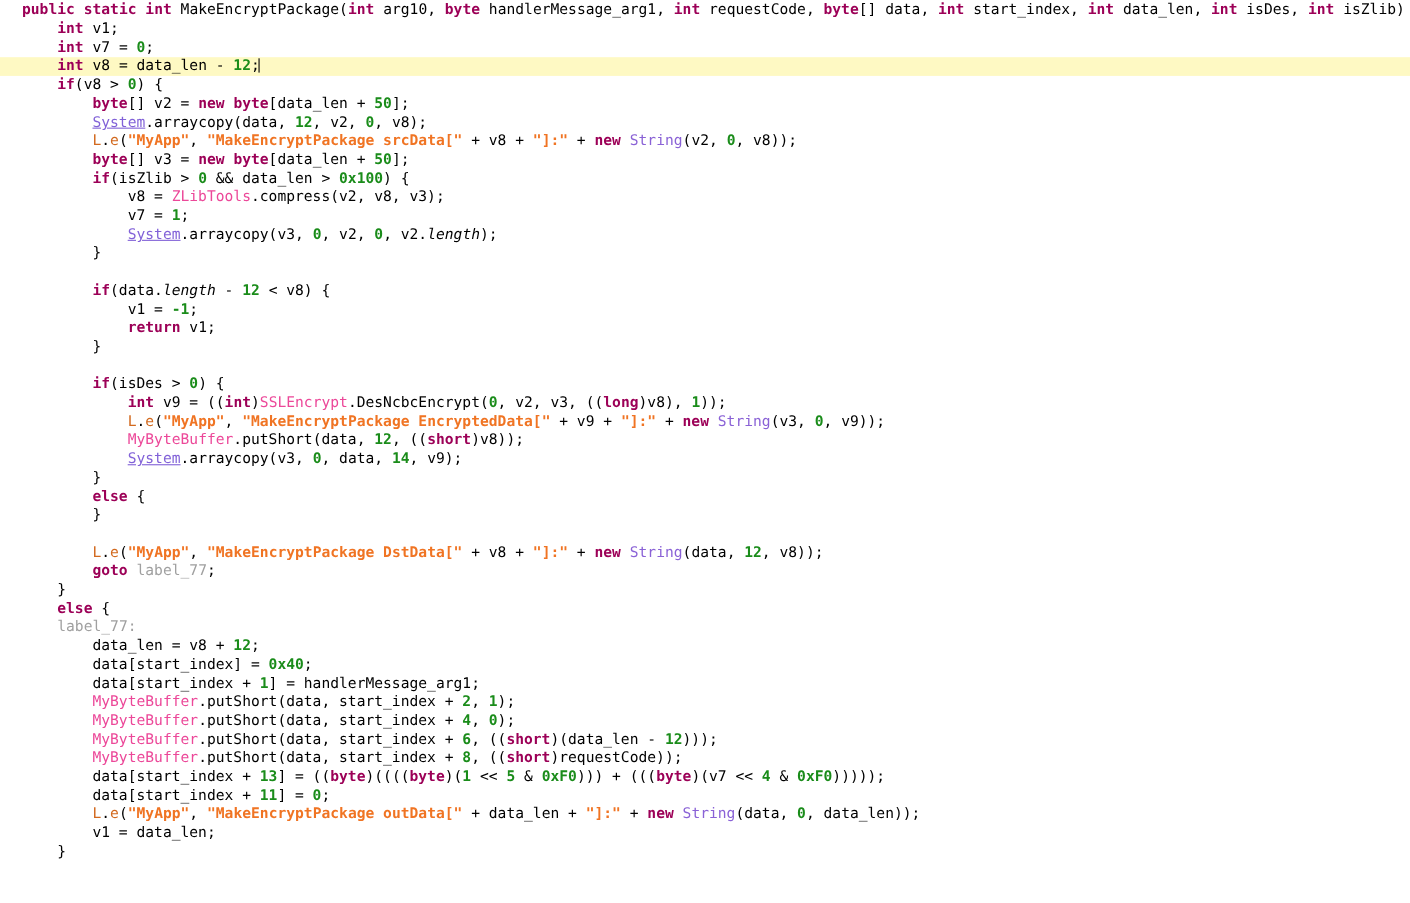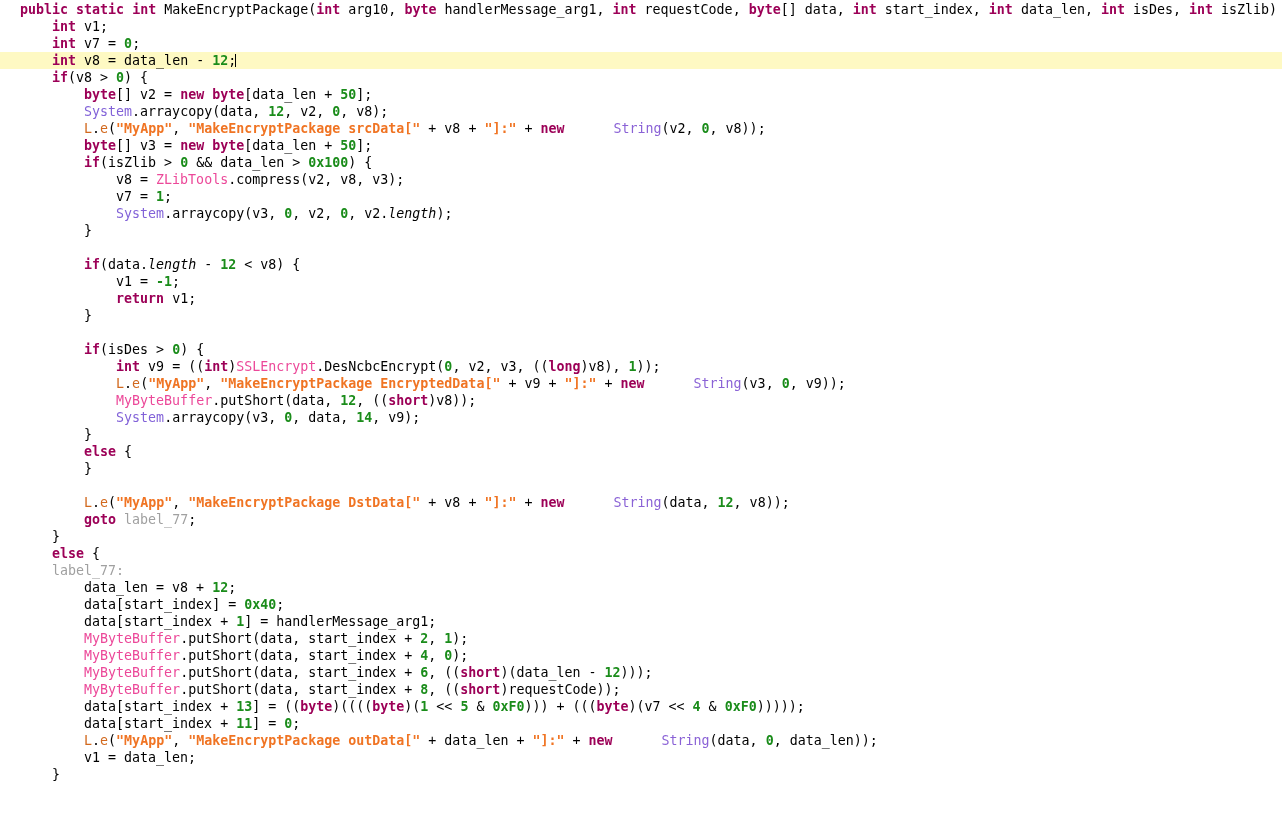--- a/index.html
+++ b/index.html
@@ -36,22 +36,22 @@
 
   .line.highlight {
     background: #fef9c3;
   }
 
   
   .kw      { color: #9c0057; font-weight: bold; }   
   .num     { color: #1a8c1a; font-weight: bold; }   
   .str     { color: #f07423; font-weight: bold; }   
   .cls     { color: #ec4899; }                      
-  .cls2    { color: #8262d8; }                      
-  .typ     { color: #8a62d6; margin-left: 41px; }                      
+  .cls2    { color: #8262d8; text-decoration: underline; }                      
+  .typ     { color: #8a62d6; }                      
   .mth     { color: #d2691e; }                      
   .lbl     { color: #a0a0a0; }                      
   .id      { color: #000000; }
   .ital    { font-style: italic; }
 
   .caret {
     display: inline-block;
     width: 1px;
     height: 13px;
     background: #000000;

